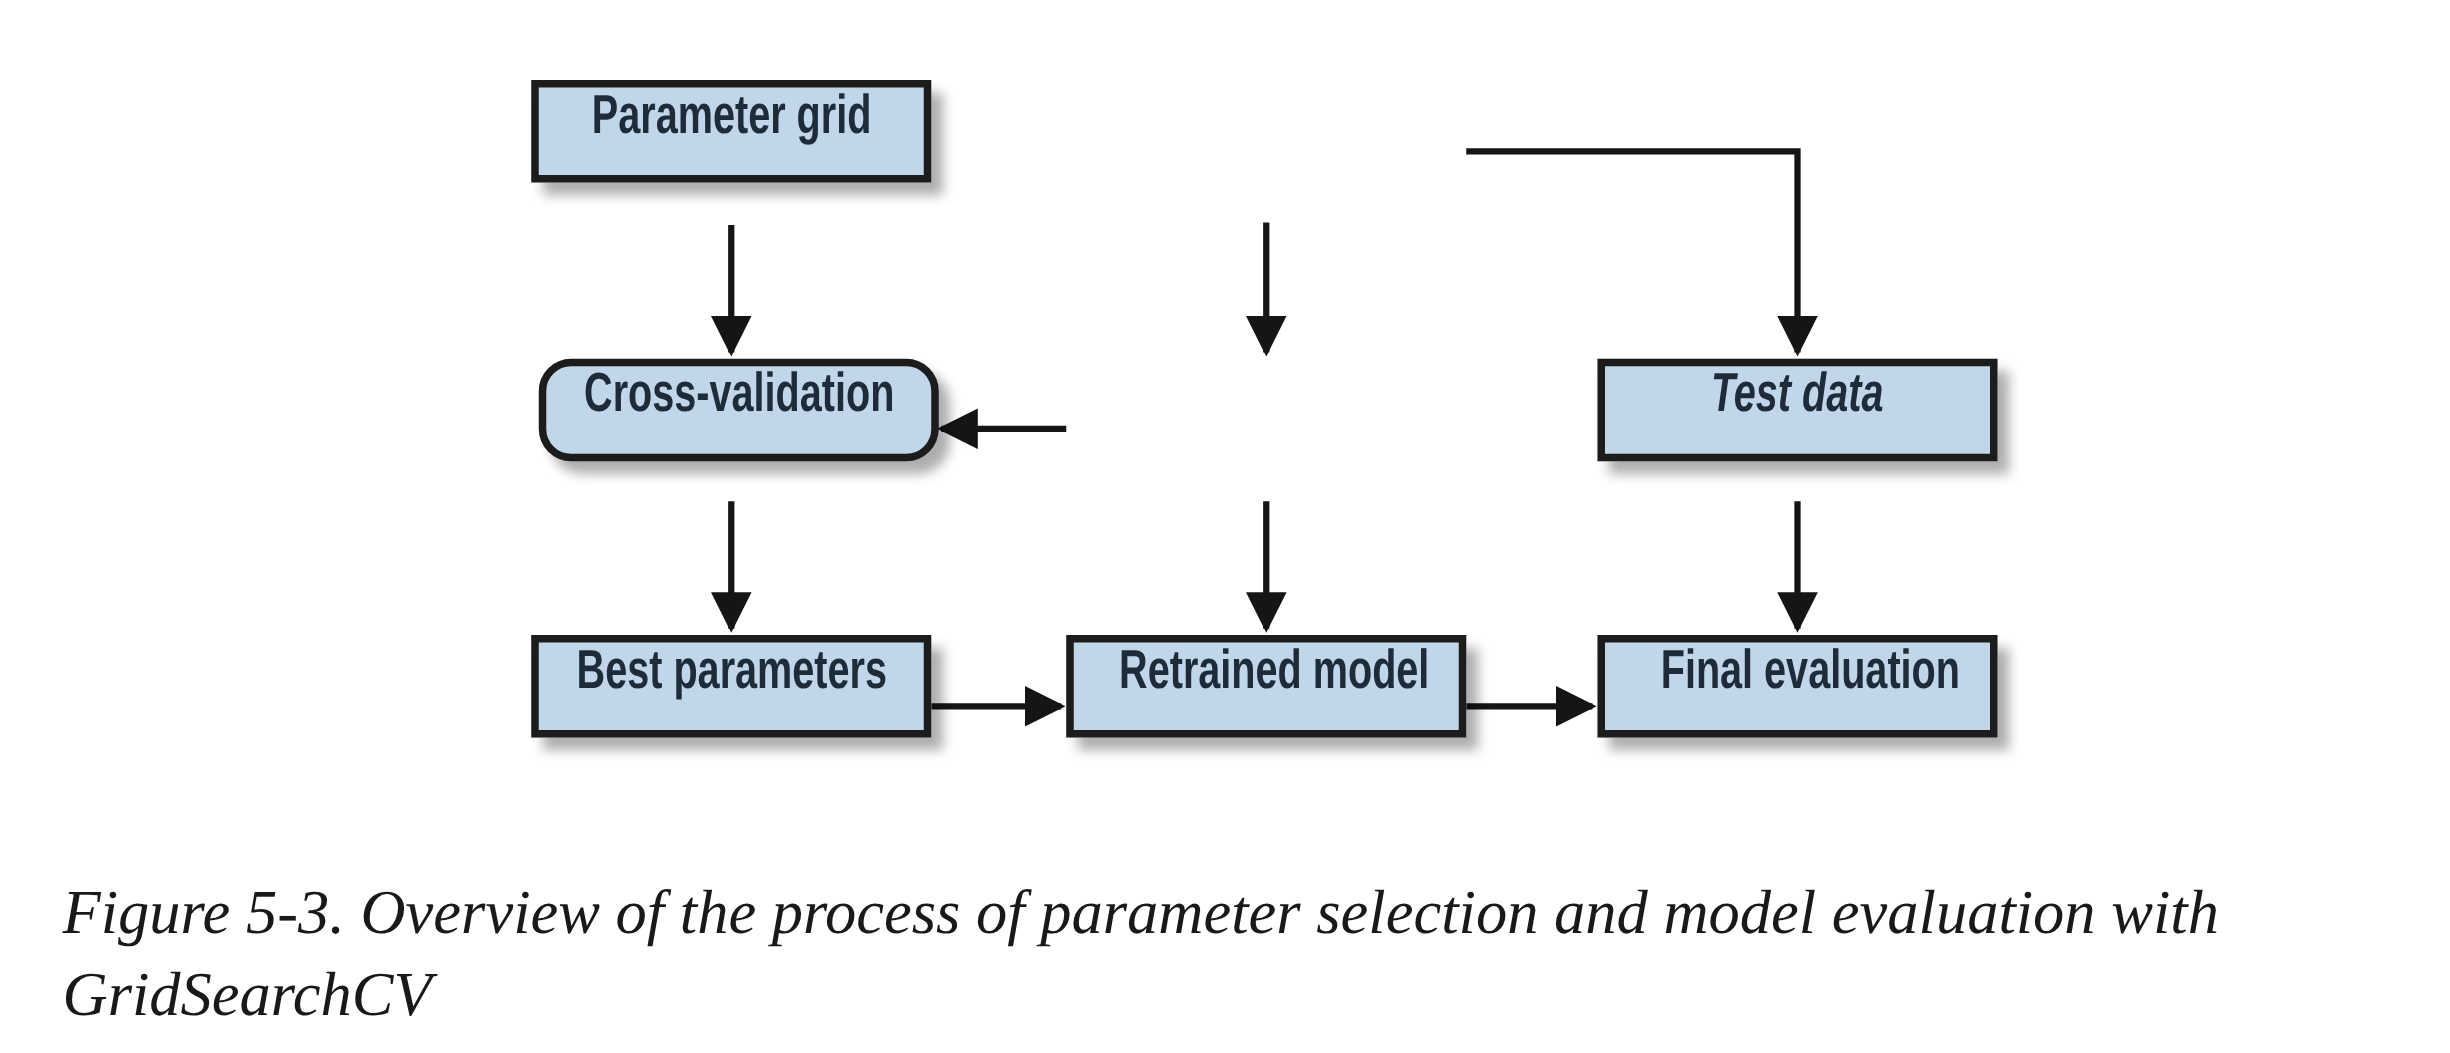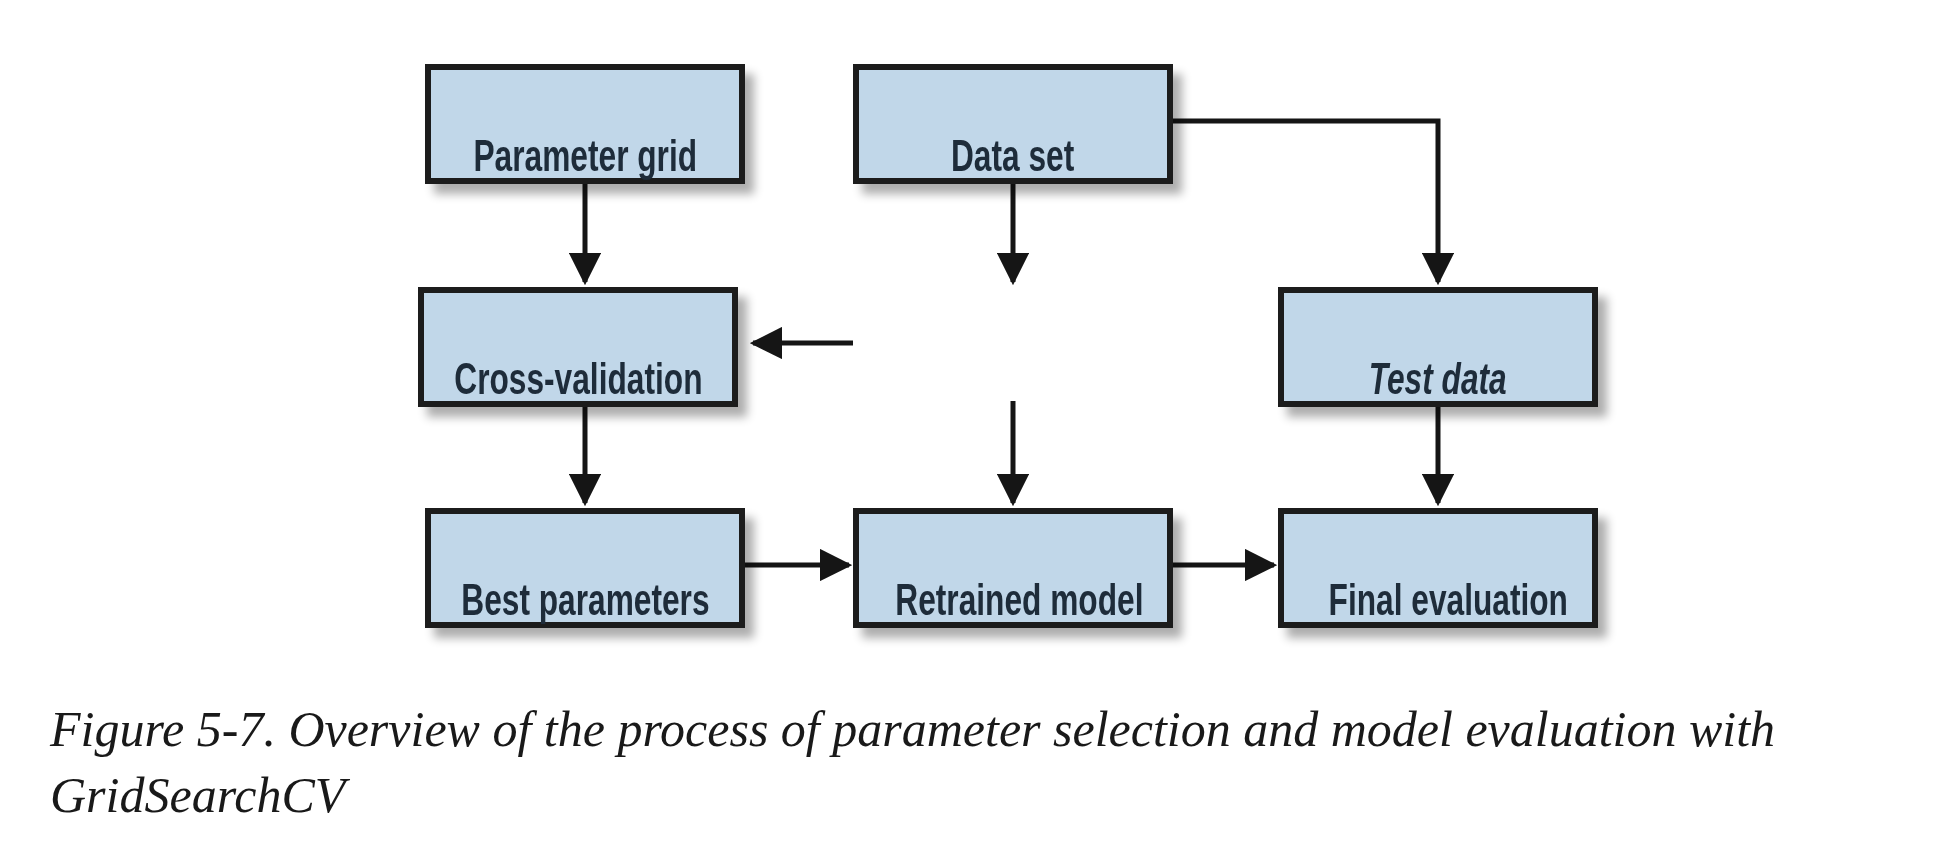--- a/index.html
+++ b/index.html
@@ -18,43 +18,43 @@
   .connector-layer {
     position: absolute;
     left: 0; top: 0;
     width: 1960px;
     height: 842px;
     pointer-events: none;
   }
   .node {
     position: absolute;
     width: 320px;
-    height: 120px;
+    height: 82px;
     box-sizing: border-box;
     background: #c1d7e9;
     border: 6px solid #1c1c1c;
     box-shadow: 9px 10px 9px rgba(0,0,0,0.32);
     display: flex;
-    align-items: flex-end;
+    align-items: flex-start;
     justify-content: center;
   }
   .node .label {
     font-size: 44px;
     font-weight: bold;
     color: #1e2c3a;
     white-space: nowrap;
     transform: scaleX(0.72);
     transform-origin: center;
     letter-spacing: 0px;
     line-height: 1;
   }
   
   .pos-parameter-grid   { left: 425px;  top: 64px;  }
   .pos-data-set         { left: 853px;  top: 64px;  }
-  .pos-cross-validation { left: 418px;  top: 287px; }
+  .pos-cross-validation { left: 431px;  top: 287px; border-radius: 26px; }
   .pos-training-data    { left: 853px;  top: 287px; }
   .pos-test-data        { left: 1278px; top: 287px; font-style: italic; }
   .pos-best-parameters  { left: 425px;  top: 508px; }
   .pos-retrained-model  { left: 853px;  top: 508px; padding-left: 12px; }
   .pos-final-evaluation { left: 1278px; top: 508px; padding-left: 21px; }
 
   .caption {
     position: absolute;
     left: 50px;
     top: 696px;
@@ -86,37 +86,34 @@
       <path d="M1013,401 V503" marker-end="url(#ah)"></path>
       <path d="M1438,401 V503" marker-end="url(#ah)"></path>
       <path d="M745,565 H849" marker-end="url(#ah)"></path>
       <path d="M1173,565 H1274" marker-end="url(#ah)"></path>
     </g>
   </svg>
 
   <div class="node pos-parameter-grid">
     <span class="label">Parameter grid</span>
   </div>
-  <div class="node pos-data-set">
-    <span class="label">Data set</span>
-  </div>
   <div class="node pos-cross-validation">
     <span class="label">Cross-validation</span>
   </div>
   <div class="node pos-test-data">
     <span class="label">Test data</span>
   </div>
   <div class="node pos-best-parameters">
     <span class="label">Best parameters</span>
   </div>
   <div class="node pos-retrained-model">
     <span class="label">Retrained model</span>
   </div>
   <div class="node pos-final-evaluation">
     <span class="label">Final evaluation</span>
   </div>
 
   <div class="caption">
-    <div>Figure 5-7. Overview of the process of parameter selection and model evaluation with</div>
+    <div>Figure 5-3. Overview of the process of parameter selection and model evaluation with</div>
     <div>GridSearchCV</div>
   </div>
 
 </div>
 
 </body></html>

